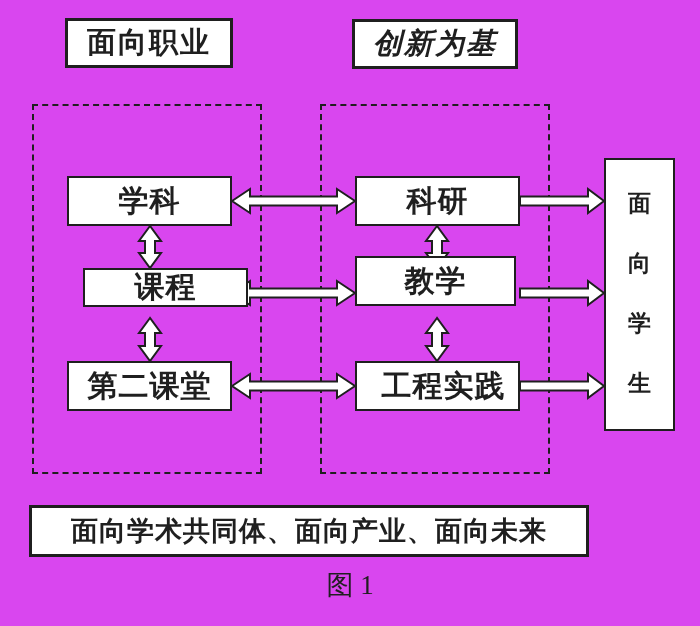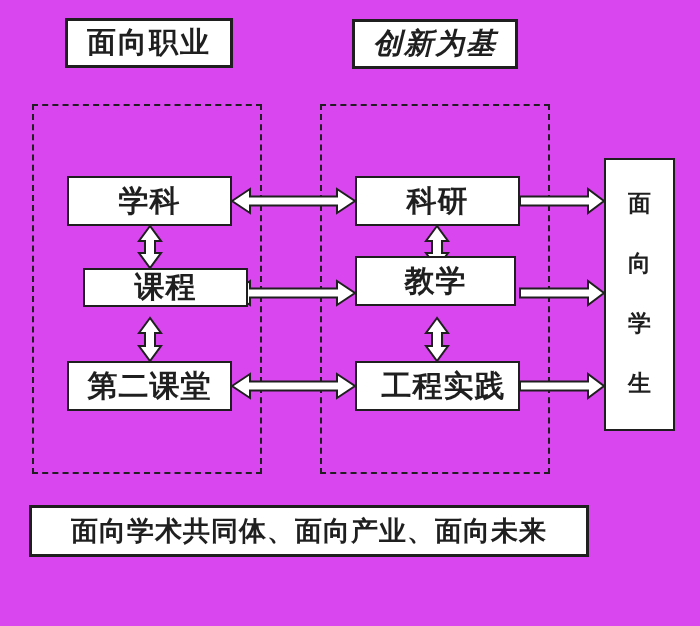--- a/index.html
+++ b/index.html
@@ -87,14 +87,15 @@
     <span>面</span>
     <span>向</span>
     <span>学</span>
     <span>生</span>
   </div>
 
   <div class="box banner" style="left:29px; top:505px; width:560px; height:52px;">
     <span>面向学术共同体、面向产业、面向未来</span>
   </div>
 
+  <div class="caption">图 1</div>
 
 </div>
 
 </body></html>

